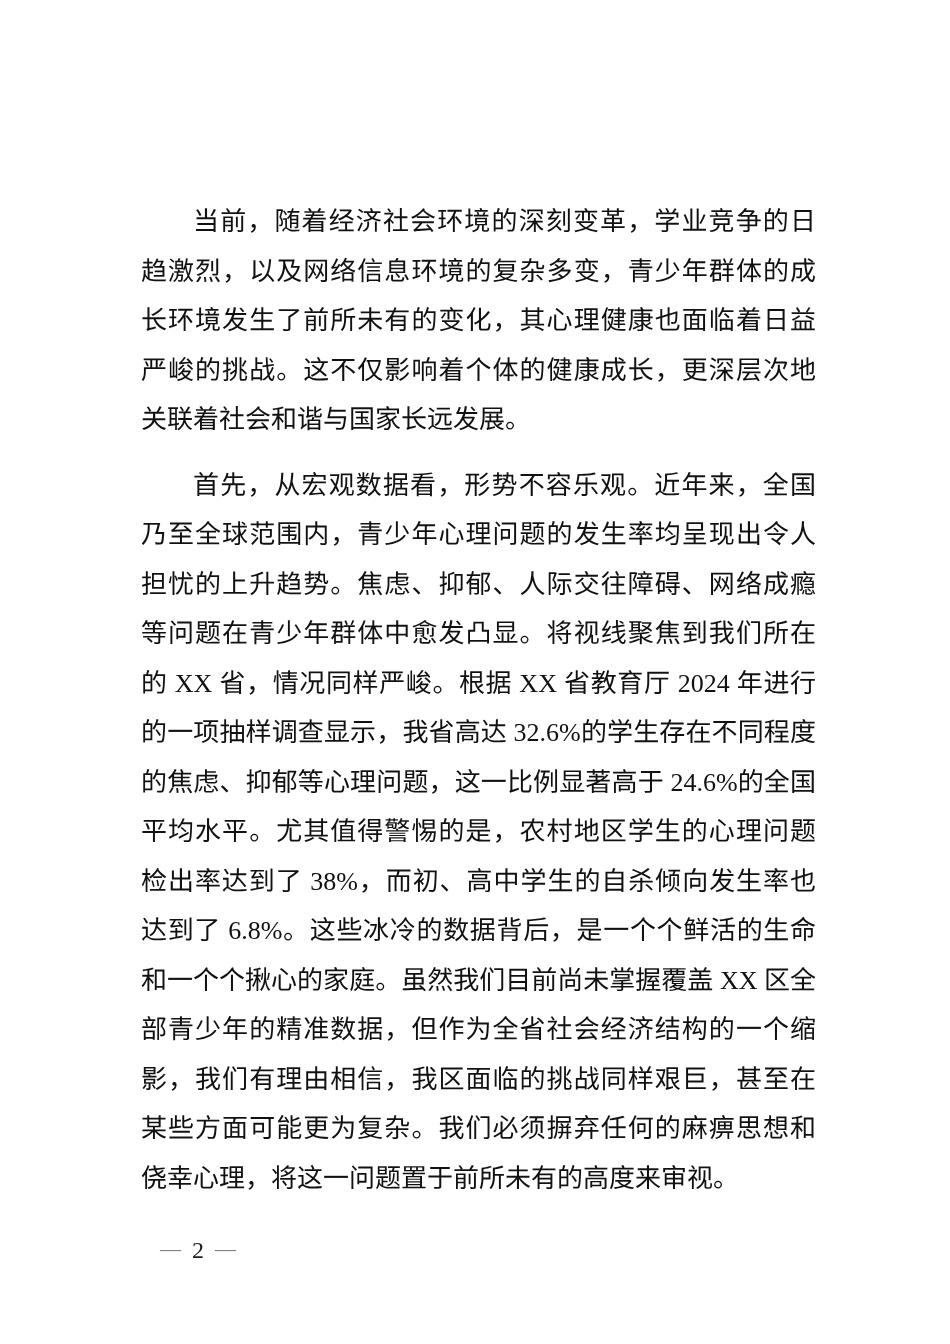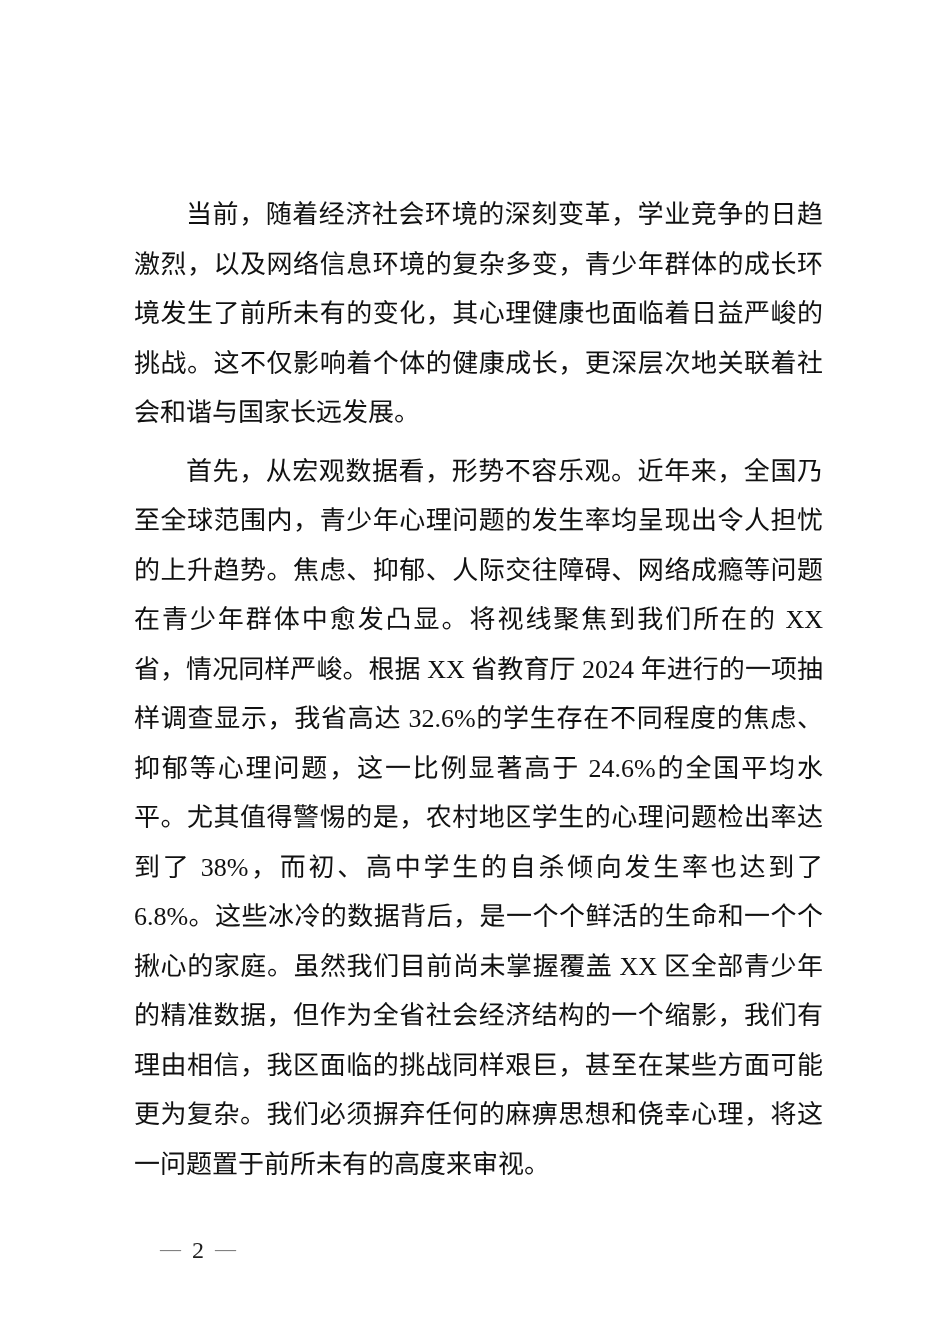--- a/index.html
+++ b/index.html
@@ -22,21 +22,21 @@
     left: 125px;
     top: 181px;
     width: 707px;
     font-size: 26px;
     line-height: 49.5px;
     color: #111111;
     text-align: justify;
     text-justify: inter-ideograph;
   }
   .body-text p {
-    margin: 9px;
+    margin: 16px;
     padding: 0;
     text-indent: 2em;
   }
   .footer {
     position: absolute;
     left: 160px;
     top: 1238px;
     display: flex;
     align-items: center;
     line-height: 1;

